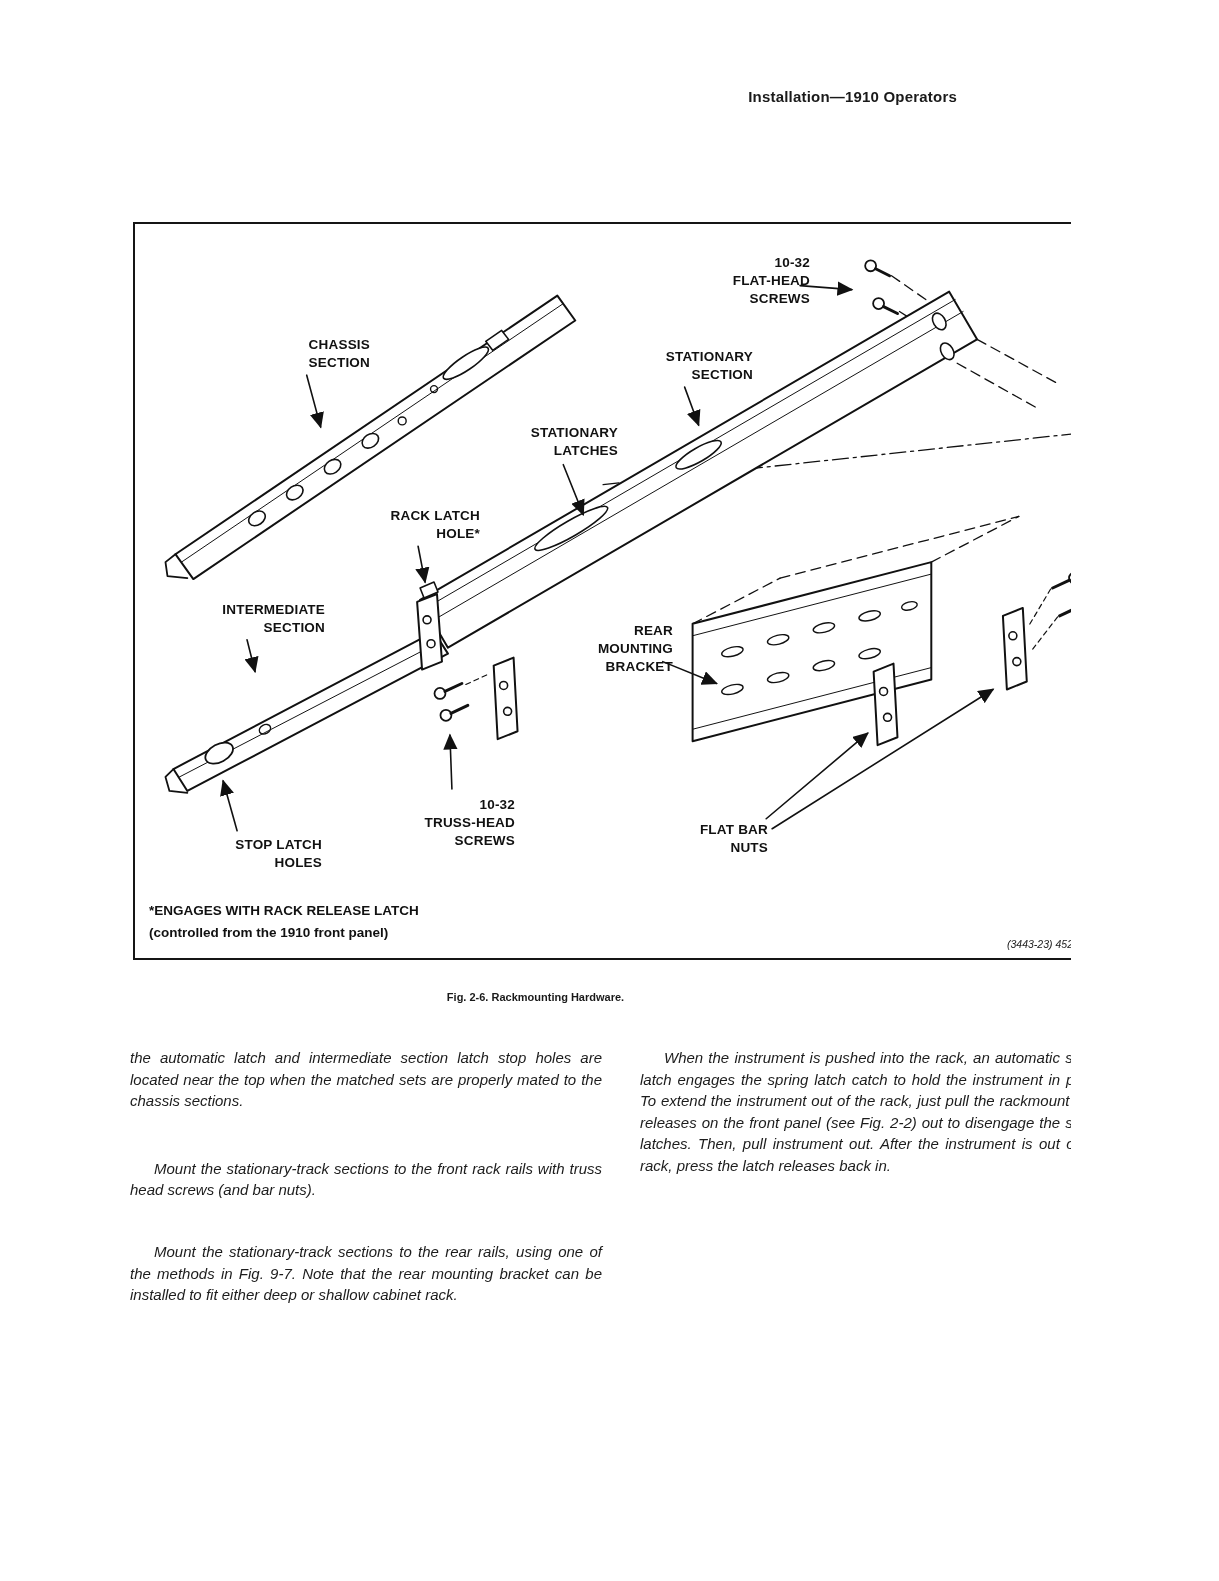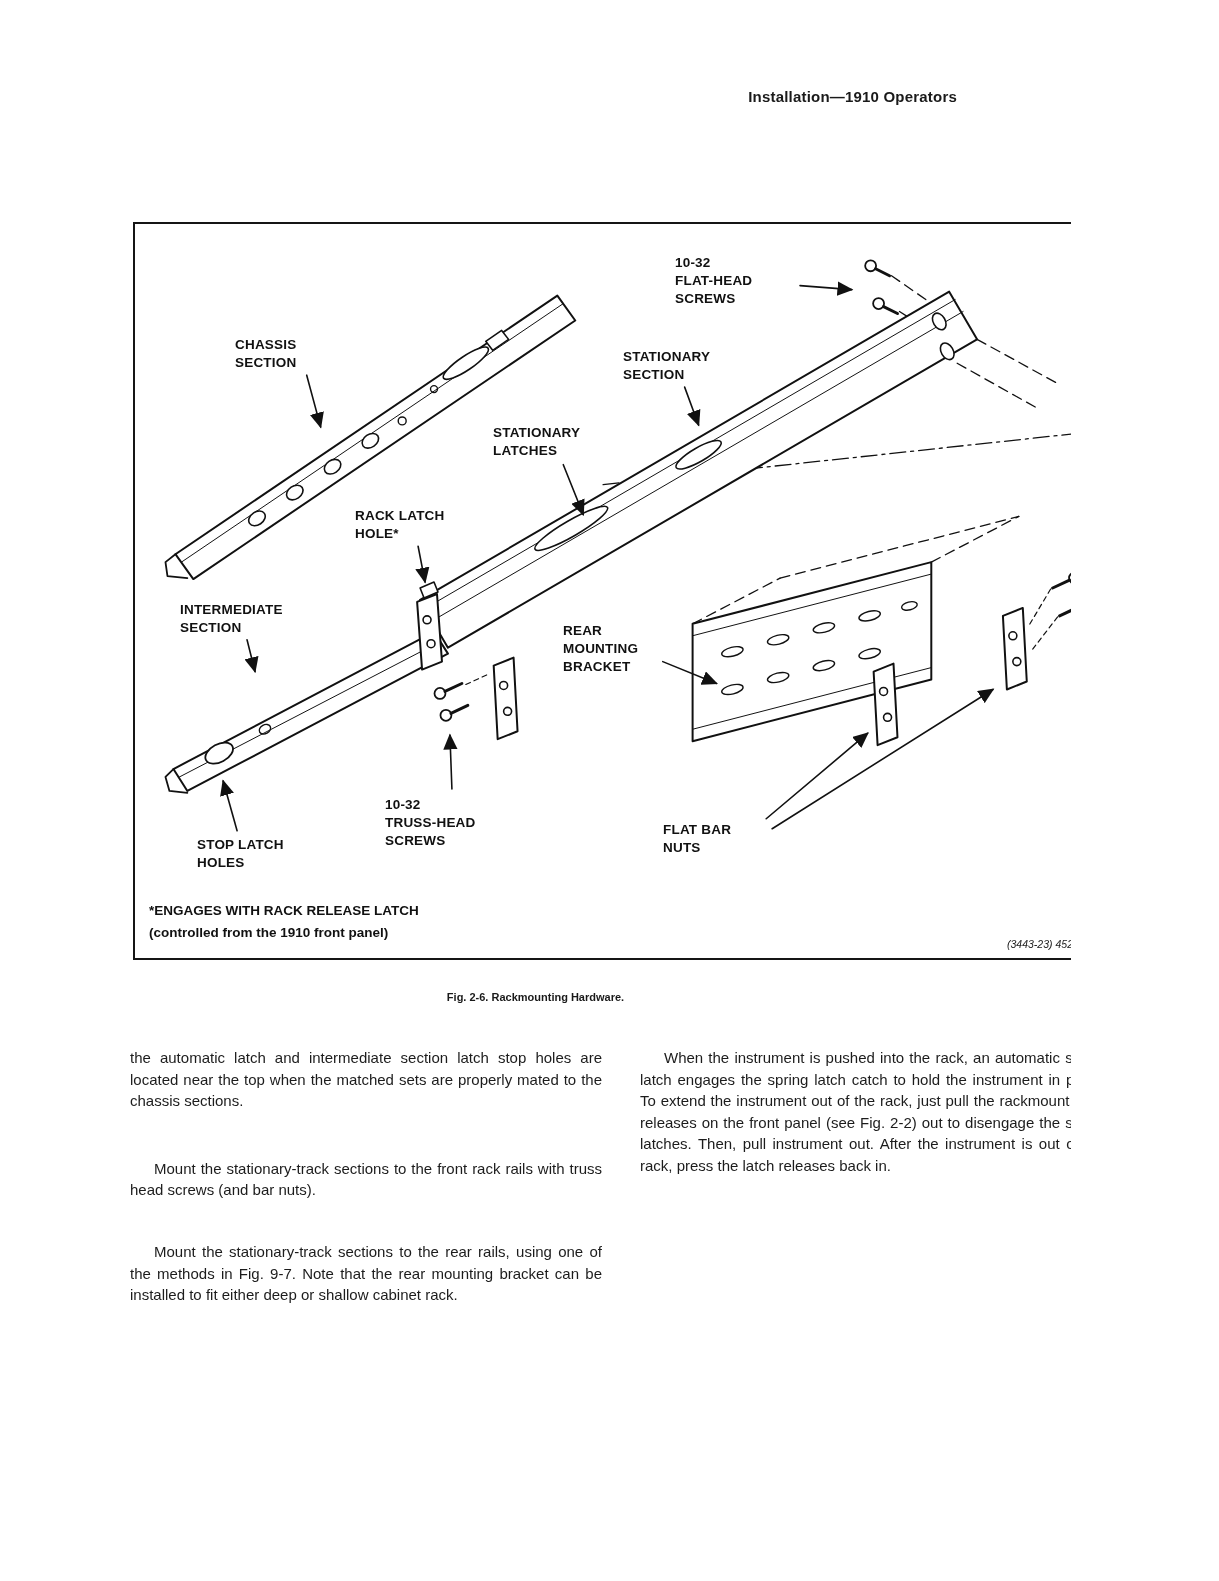--- a/index.html
+++ b/index.html
@@ -5,41 +5,41 @@
   * { margin:0; padding:0; box-sizing:border-box; }
   html,body { background:#ffffff; }
   body { font-family:"Liberation Sans", sans-serif; color:#1a1a1a; }
   .sheet { position:relative; width:1071px; height:1581px; background:#ffffff; overflow:hidden; }
 
   .page-header { position:absolute; top:88px; right:114px; font-size:15px; font-weight:bold; letter-spacing:0.2px; }
 
   .figure-box { position:absolute; left:133px; top:222px; width:973px; height:738px; border:2.5px solid #151515; background:#ffffff; }
   .diagram-svg { position:absolute; left:0; top:0; width:100%; height:100%; }
 
-  .fig-label { position:absolute; font-size:13.5px; font-weight:bold; line-height:1.32; text-align:left; white-space:pre-line; letter-spacing:0.2px; color:#111; }
+  .fig-label { position:absolute; font-size:13.5px; font-weight:bold; line-height:1.32; text-align:right; white-space:pre-line; letter-spacing:0.2px; color:#111; }
   .lbl-flat-head   { left:540px; top:30px;  width:135px; }
   .lbl-chassis     { left:100px; top:112px; width:135px; }
   .lbl-stationary  { left:488px; top:124px; width:130px; }
   .lbl-auto-latch  { left:358px; top:200px; width:125px; }
   .lbl-rack-latch  { left:220px; top:283px; width:125px; }
   .lbl-intermediate{ left:45px;  top:377px; width:145px; }
   .lbl-rear-brkt   { left:428px; top:398px; width:110px; }
   .lbl-truss       { left:250px; top:572px; width:130px; }
   .lbl-stop-latch  { left:62px;  top:612px; width:125px; }
   .lbl-bar-nuts    { left:528px; top:597px; width:105px; }
 
   .fig-footnote { position:absolute; left:14px; top:676px; font-size:13.5px; font-weight:bold; line-height:1.6; color:#111; }
   .fig-code { position:absolute; right:10px; top:714px; font-size:10.5px; color:#222;font-style:italic; }
 
   .figure-caption { position:absolute; top:991px; left:0; width:100%; text-align:center; font-size:11px; font-weight:bold; }
 
   .col { position:absolute; font-size:15px; line-height:1.44; text-align:justify; color:#1c1c1c; }
   .col-left  { left:130px; top:1047px; width:472px; }
   .col-right { left:640px; top:1047px; width:466px; }
-  .para { margin-bottom:40px; }
+  .para { margin-bottom:40px;font-style:italic; }
   .para.first { margin-bottom:46px; }
   .para.indent { text-indent:1.6em; }
   .para.gap-large { margin-bottom:102px; }
 
   .page-number { position:absolute; left:1076px; top:1403px; font-size:12px; color:#1c1c1c; }
 </style>
 </head>
 <body>
 
 <div class="sheet">

